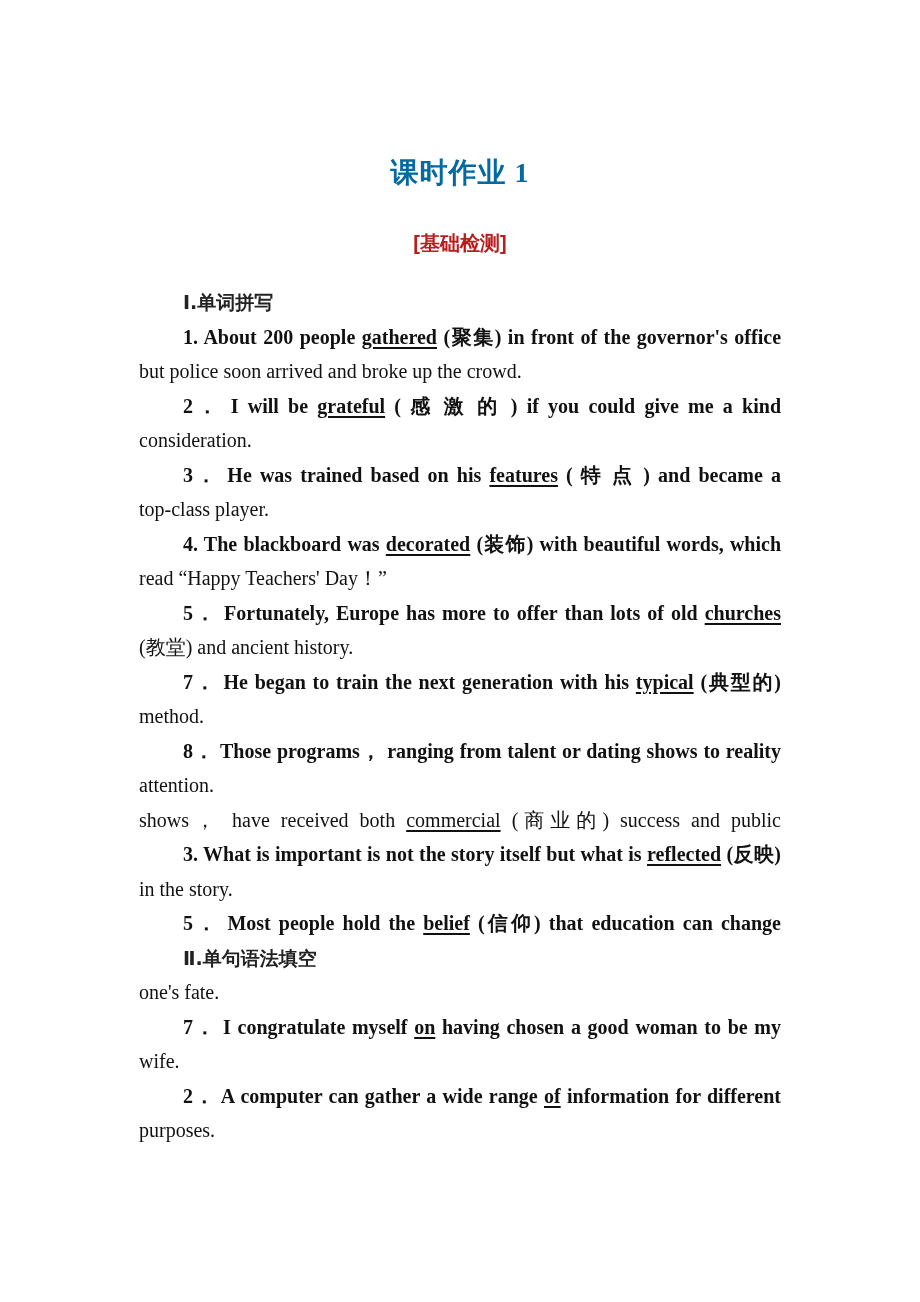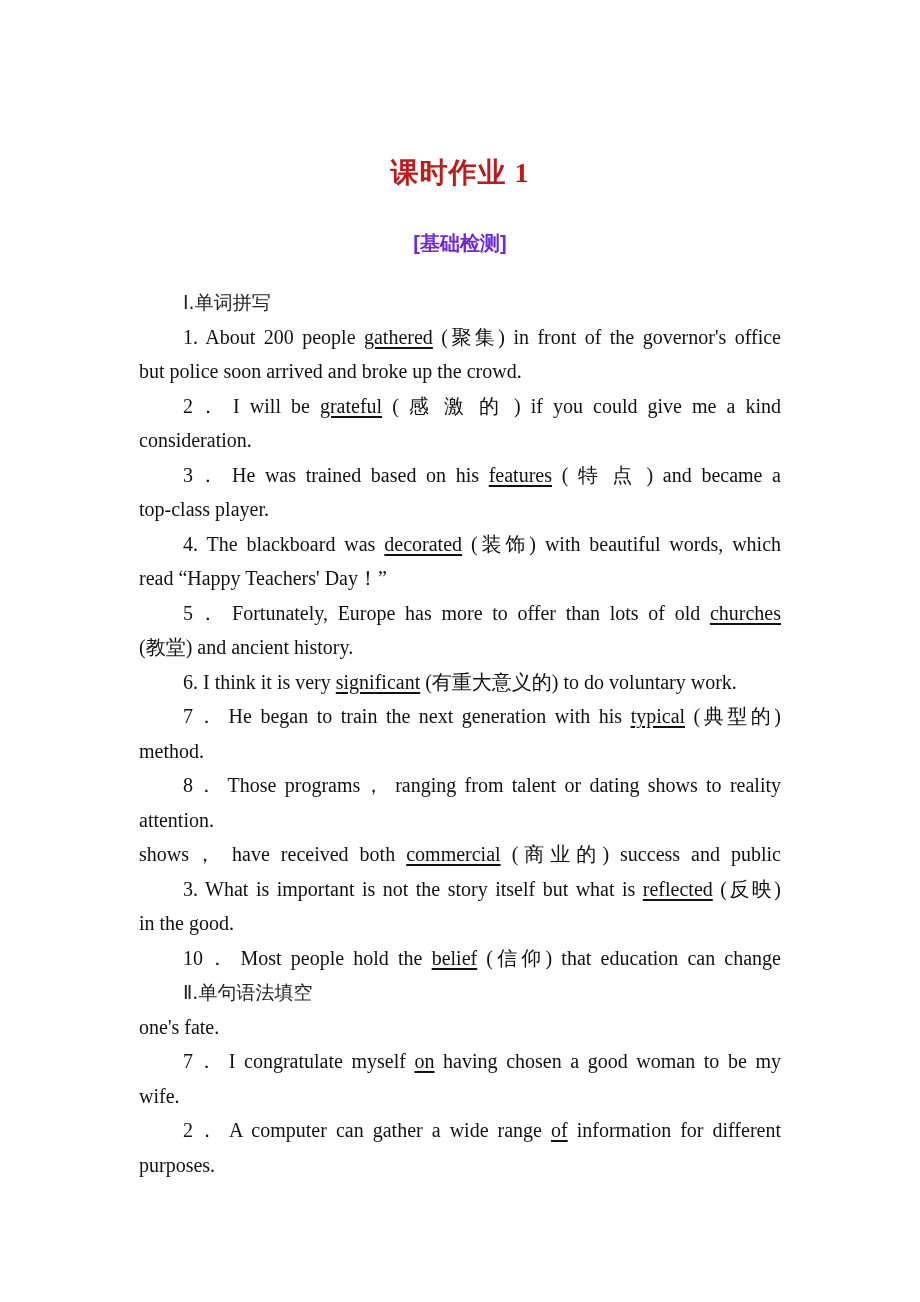--- a/index.html
+++ b/index.html
@@ -4,36 +4,36 @@
   <style>
     html, body { margin: 0; padding: 0; background: #ffffff; }
     body {
       width: 920px; height: 1302px; position: relative; overflow: hidden;
       font-family: "Liberation Serif", "DejaVu Serif", serif;
       color: #111111;
     }
     .title {
       position: absolute; left: 0; width: 920px; top: 154px;
       text-align: center; font-size: 28px; font-weight: bold;
-      color: #b91c1c; letter-spacing: 1px;
+      color: #0369a1; letter-spacing: 1px;
       font-family: "Liberation Serif", "DejaVu Serif", serif;
     }
     .subtitle {
       position: absolute; left: 0; width: 920px; top: 230px;
-      text-align: center; font-size: 20px; font-weight: bold; color: #6d28d9;
+      text-align: center; font-size: 20px; font-weight: bold; color: #b91c1c;
       font-family: "Liberation Sans", "DejaVu Sans", sans-serif;
     }
     .content {
       position: absolute; left: 139px; width: 642px; top: 285px;
       font-size: 20px;
     }
     .line {
       height: 34.5px; line-height: 34.5px; white-space: nowrap;
     }
-    .indent { padding-left: 44px; }
+    .indent { padding-left: 44px; font-weight: bold; }
     .justify {
       text-align: justify; text-align-last: justify; white-space: normal;
       overflow: hidden;
     }
     .section-head {
       font-family: "DejaVu Sans", "Liberation Sans", sans-serif;
       font-size: 19px; color: #222;
     }
     u.ans { text-decoration: underline; text-underline-offset: 3px; }
   </style>
@@ -48,28 +48,27 @@
     <div class="line indent justify"><span>1. About 200 people </span><u class="ans">gathered</u><span> (聚集)</span><span> in front of the governor's office</span></div>
     <div class="line">but police soon arrived and broke up the crowd.</div>
     <div class="line indent justify"><span>2． I will be </span><u class="ans">grateful</u><span> ( 感 激 的 )</span><span> if you could give me a kind</span></div>
     <div class="line">consideration.</div>
     <div class="line indent justify"><span>3． He was trained based on his </span><u class="ans">features</u><span> ( 特 点 )</span><span> and became a</span></div>
     <div class="line">top-class player.</div>
     <div class="line indent justify"><span>4. The blackboard was </span><u class="ans">decorated</u><span> (装饰)</span><span> with beautiful words, which</span></div>
     <div class="line">read “Happy Teachers' Day！”</div>
     <div class="line indent justify"><span>5． Fortunately, Europe has more to offer than lots of old </span><u class="ans">churches</u></div>
     <div class="line">(教堂) and ancient history.</div>
-    <div class="line indent"><span>6. I think it is very </span><u class="ans">significant</u><span> (有重大意义的)</span><span> to do voluntary work.</span></div>
     <div class="line indent justify"><span>7． He began to train the next generation with his </span><u class="ans">typical</u><span> (典型的)</span></div>
     <div class="line">method.</div>
     <div class="line indent justify">8． Those programs， ranging from talent or dating shows to reality</div>
     <div class="line">attention.</div>
     <div class="line justify"><span>shows， have received   both </span><u class="ans">commercial</u><span> (商业的)</span><span> success and public</span></div>
     <div class="line indent justify"><span>3. What is important is not the story itself but what is </span><u class="ans">reflected</u><span> (反映)</span></div>
-    <div class="line">in the good.</div>
-    <div class="line indent justify"><span>10． Most people hold the </span><u class="ans">belief</u><span> (信仰)</span><span> that education can change</span></div>
+    <div class="line">in the story.</div>
+    <div class="line indent justify"><span>5． Most people hold the </span><u class="ans">belief</u><span> (信仰)</span><span> that education can change</span></div>
     <div class="line indent section-head">Ⅱ.单句语法填空</div>
     <div class="line">one's fate.</div>
     <div class="line indent justify"><span>7． I congratulate myself </span><u class="ans">on</u><span> having chosen a good woman to be my</span></div>
     <div class="line">wife.</div>
     <div class="line indent justify"><span>2． A computer can gather a wide range </span><u class="ans">of</u><span> information for different</span></div>
     <div class="line">purposes.</div>
   </div>
 
 </body></html>

